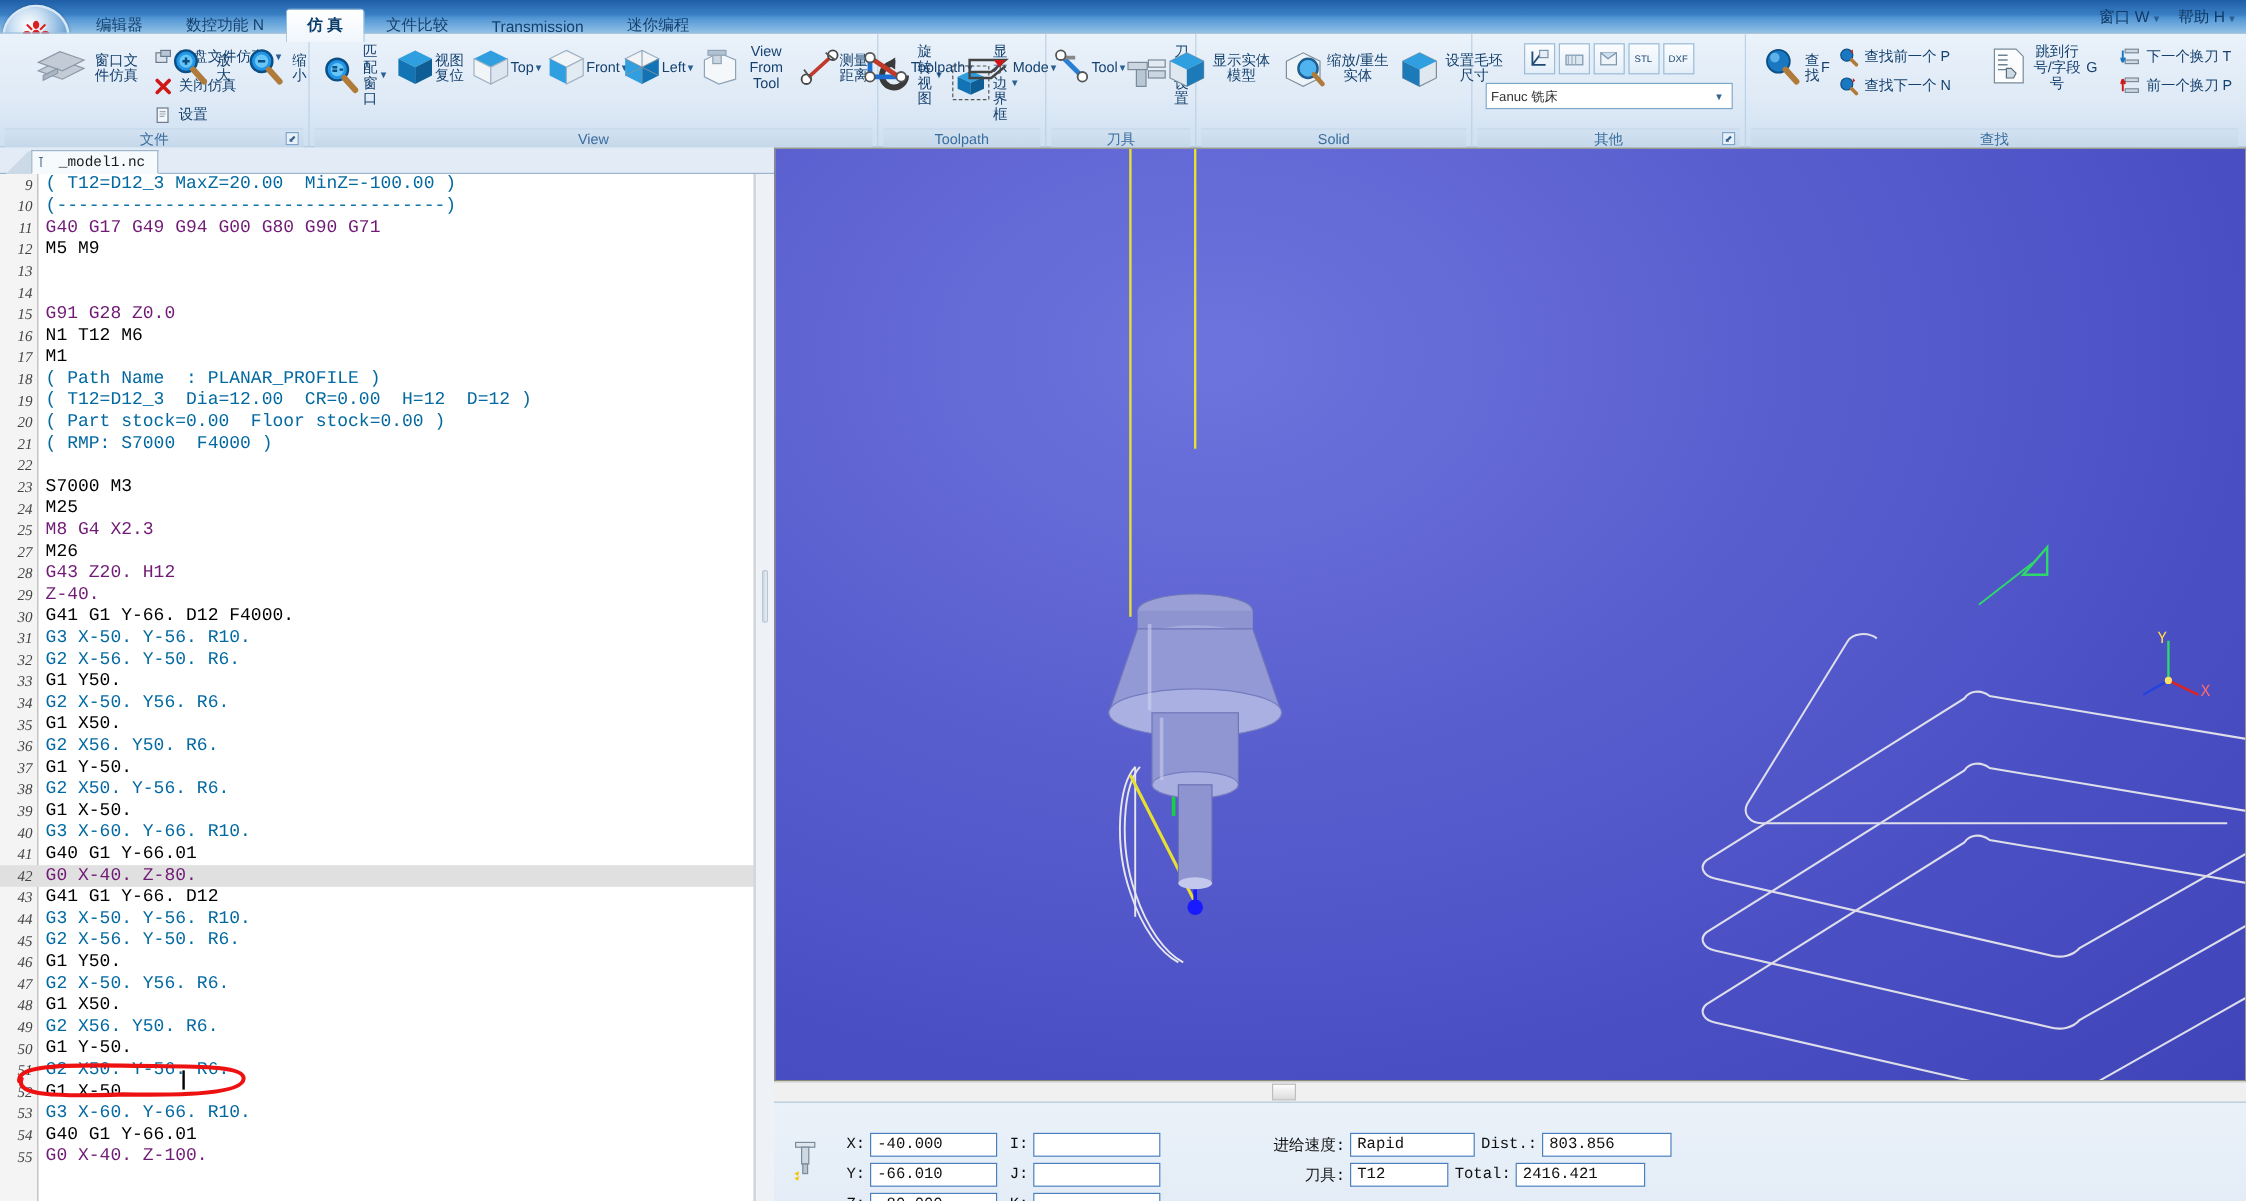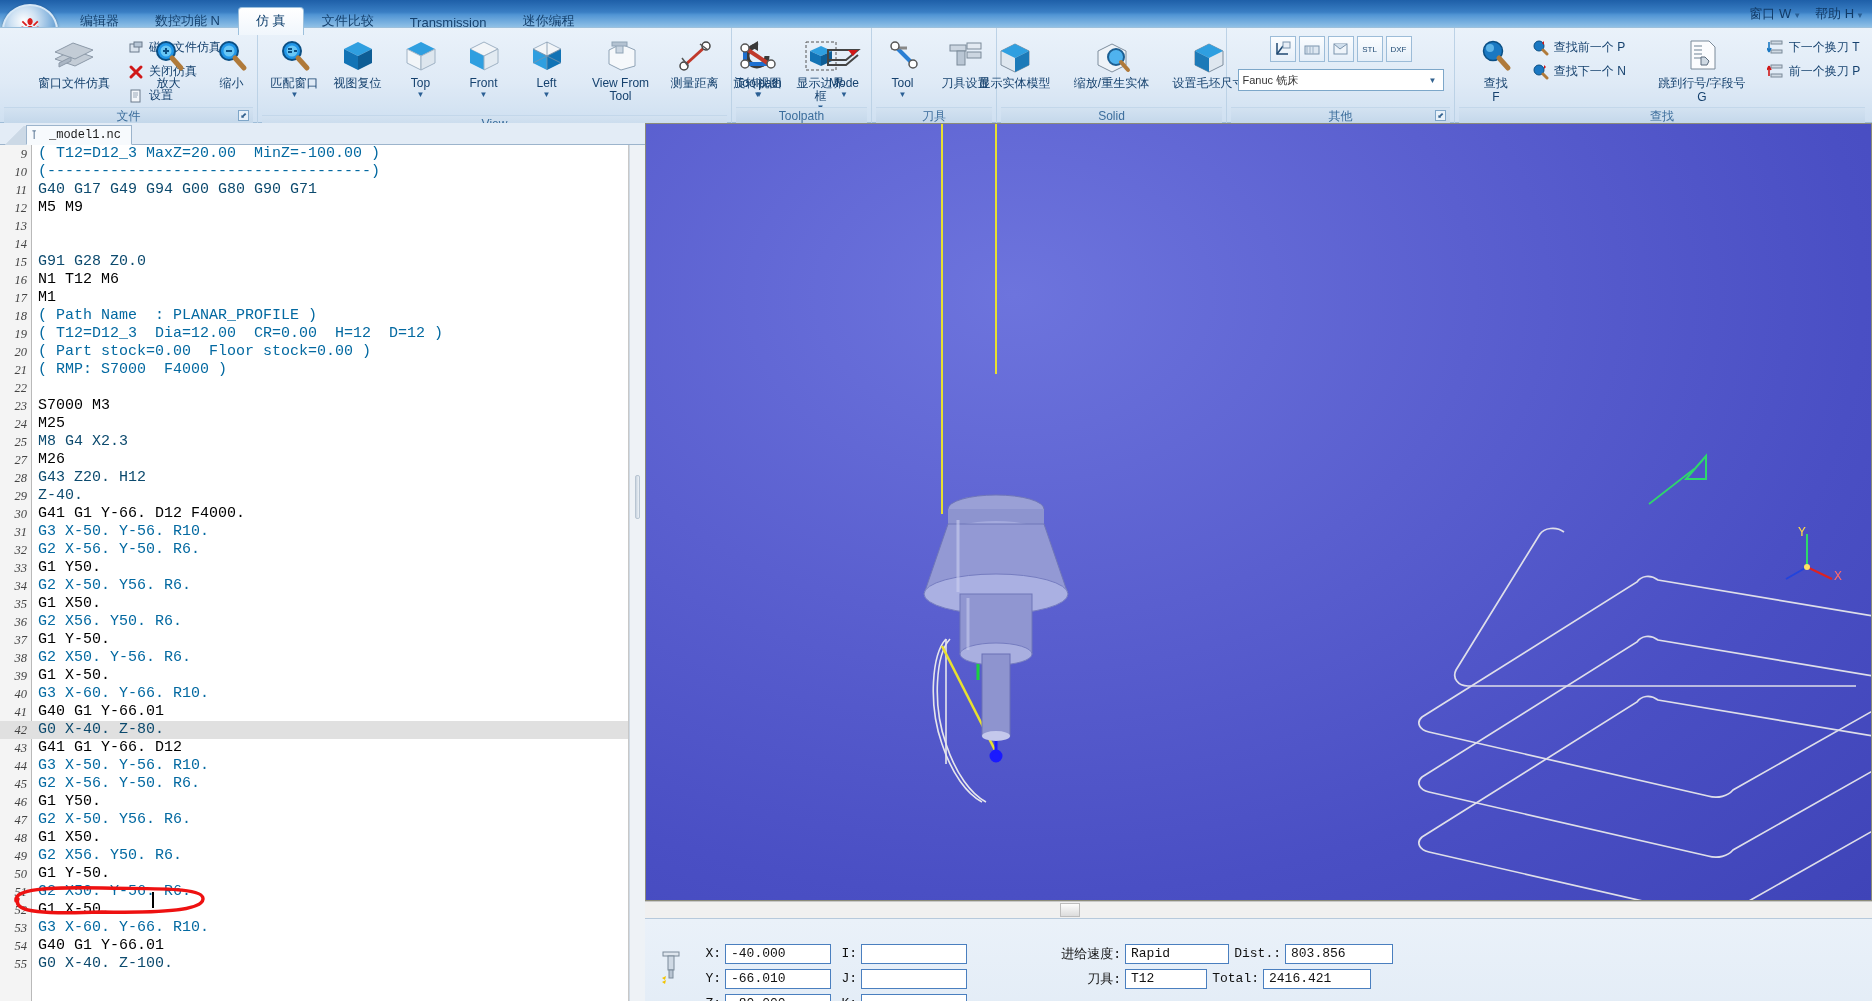--- a/index.html
+++ b/index.html
@@ -43,21 +43,21 @@
   .tabs {
     position: absolute; left: 62px; top: 0; display: flex; align-items: flex-end; height: 27px;
   }
   .tab {
     padding: 4px 17px 5px; font-size: 13px; color: #15416e;
     border: 1px solid transparent; border-bottom: none;
     border-radius: 4px 4px 0 0; white-space: nowrap; cursor: default;
   }
   .tab.active {
     background: linear-gradient(to bottom, #ffffff, #f0f6fc);
-    border-color: #9cc0dc; color: #0b3d6b; font-weight: normal;
+    border-color: #9cc0dc; color: #0b3d6b; font-weight: bold;
     position: relative; z-index: 3;
   }
 
   
   .ribbon {
     position: absolute; left: 0; top: 27px; width: 1872px; height: 96px;
     background: linear-gradient(to bottom, #eaf2fa 0%, #dfeaf6 58%, #cfe0f1 100%);
     border-top: 1px solid #9cc0dc; border-bottom: 1px solid #9fbdd8;
     display: flex; align-items: stretch;
   }
@@ -69,21 +69,21 @@
   .grp-body { flex: 1; display: flex; align-items: flex-start; padding-top: 5px; gap: 1px; }
   .grp-title {
     height: 17px; line-height: 16px; font-size: 12px; color: #3b6d9c; width: 100%;
     text-align: center; background: linear-gradient(to bottom,#d3e2f1,#c3d7ea);
     border-top: 1px solid #c3d7ea; position: relative;
   }
   .dlg-launch { position: absolute; right: 4px; top: 2px; width: 11px; height: 11px;
     border: 1px solid #7fa6c8; background: #e8f1f9; font-size: 8px; color: #33628f; line-height: 9px; text-align: center; }
 
   .bigbtn {
-    width: 62px; display: flex; flex-direction: column; align-items: center;
+    width: 62px; display: flex; align-items: center;
     padding: 2px 1px; cursor: default; border: 1px solid transparent; border-radius: 3px;
   }
   .bigbtn .ico { height: 40px; display: flex; align-items: center; justify-content: center; }
   .bigbtn .lbl { font-size: 12px; color: #15416e; text-align: center; line-height: 13px; margin-top: 1px; }
   .bigbtn .dd { font-size: 8px; color: #2a5f94; line-height: 9px; }
   .bigbtn.wide { width: 84px; }
   .bigbtn.xwide { width: 96px; }
 
   .smallcol { display: flex; flex-direction: column; gap: 1px; padding-top: 3px; }
   .smallbtn { display: flex; align-items: center; gap: 5px; padding: 2px 6px 2px 3px;
@@ -125,21 +125,21 @@
     background: #f4f4f4; border-right: 1px solid #b9b9b9;
   }
   .lines { position: absolute; left: 0; top: 0; width: 100%; }
   .row { height: 18px; display: flex; align-items: center; white-space: pre; }
   .row .ln {
     width: 32px; min-width: 32px; text-align: right; padding-right: 5px;
     color: #444; font-style: italic; font-size: 12.5px; font-family: "Liberation Serif", serif;
   }
   .row .src { padding-left: 6px; }
   .row.hl { background: #e0e0e0; }
-  .c-red  { color: #0c4a6e; text-align: right; }
+  .c-red  { color: #701a75; text-align: right; }
   .c-blue { color: #0369a1; }
   .c-grn  { color: #000000; }
   .c-blk  { color: #000000; }
 
   .caret-bar {
     position: absolute; left: 152px; top: 747px; width: 1.5px; height: 16px; background: #000;
   }
   .annot-oval {
     position: absolute; left: 6px; top: 740px; width: 204px; height: 30px; pointer-events: none;
   }

